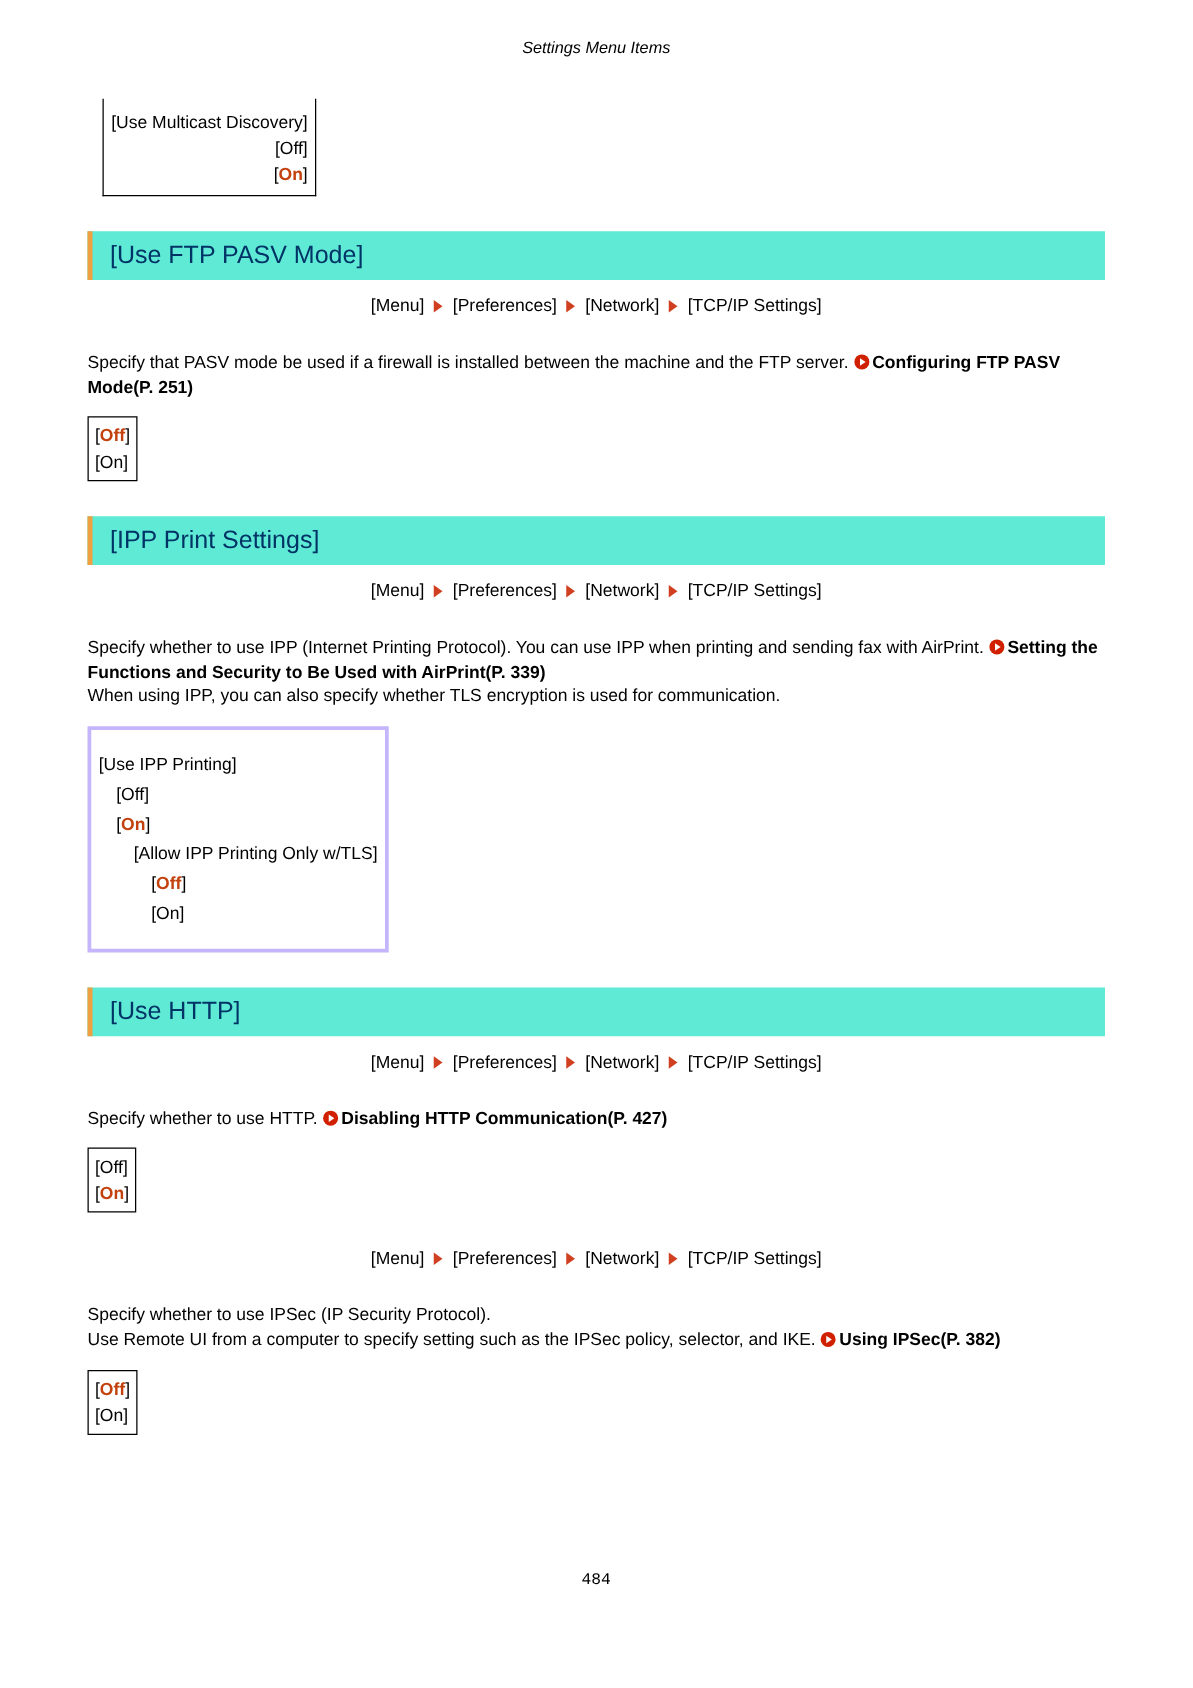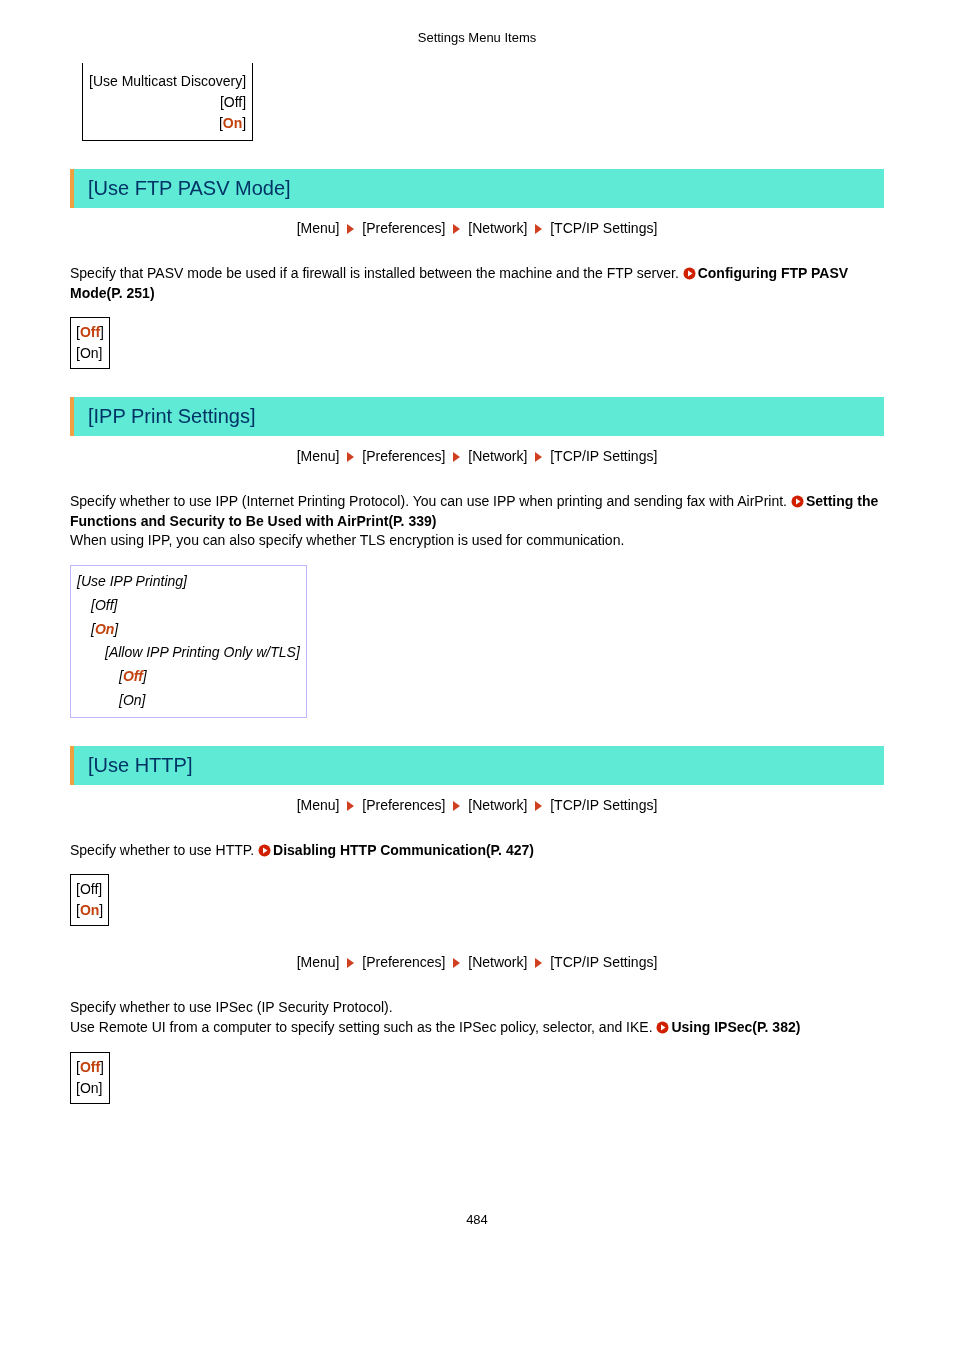--- a/index.html
+++ b/index.html
@@ -9,21 +9,22 @@
     color: #000;
     background: #fff;
     width: 954px;
   }
   .page {
     padding: 30px 70px 40px 70px;
   }
   .page-header {
     text-align: center;
     font-size: 13px;
-    margin-bottom: 18px;
+    margin-bottom: 34px;
+    font-style: italic;
   }
   .top-box {
     border: 1px solid #000;
     border-top: none;
     display: inline-block;
     padding: 8px 6px 6px 6px;
     margin-left: 12px;
     margin-bottom: 28px;
     line-height: 1.5;
     text-align: right;
@@ -64,35 +65,35 @@
   }
   .xref { font-weight: bold; }
   .opt-box {
     border: 1px solid #000;
     display: inline-block;
     padding: 4px 5px;
     margin-bottom: 28px;
     line-height: 1.5;
   }
   .opt-box-wide {
-    border: 1px solid #c4b5fd;
-    display: inline-block;
-    padding: 4px 6px;
+    border: 3px solid #c4b5fd;
+    display: inline-block;
+    padding: 16px 6px;
     margin-bottom: 28px;
     line-height: 1.7;
-    font-style: italic;
   }
   .red-bold { color: #c2410c; font-weight: bold; }
   .ind1 { padding-left: 14px; display:block; }
   .ind2 { padding-left: 28px; display:block; }
   .ind3 { padding-left: 42px; display:block; }
   .footer {
     text-align: center;
     font-size: 13px;
     margin-top: 80px;
+    font-family: Liberation Mono, monospace;
   }
 </style>
 </head>
 <body>
 
 <div class="page">
 
   <div class="page-header">Settings Menu Items</div>
 
   

